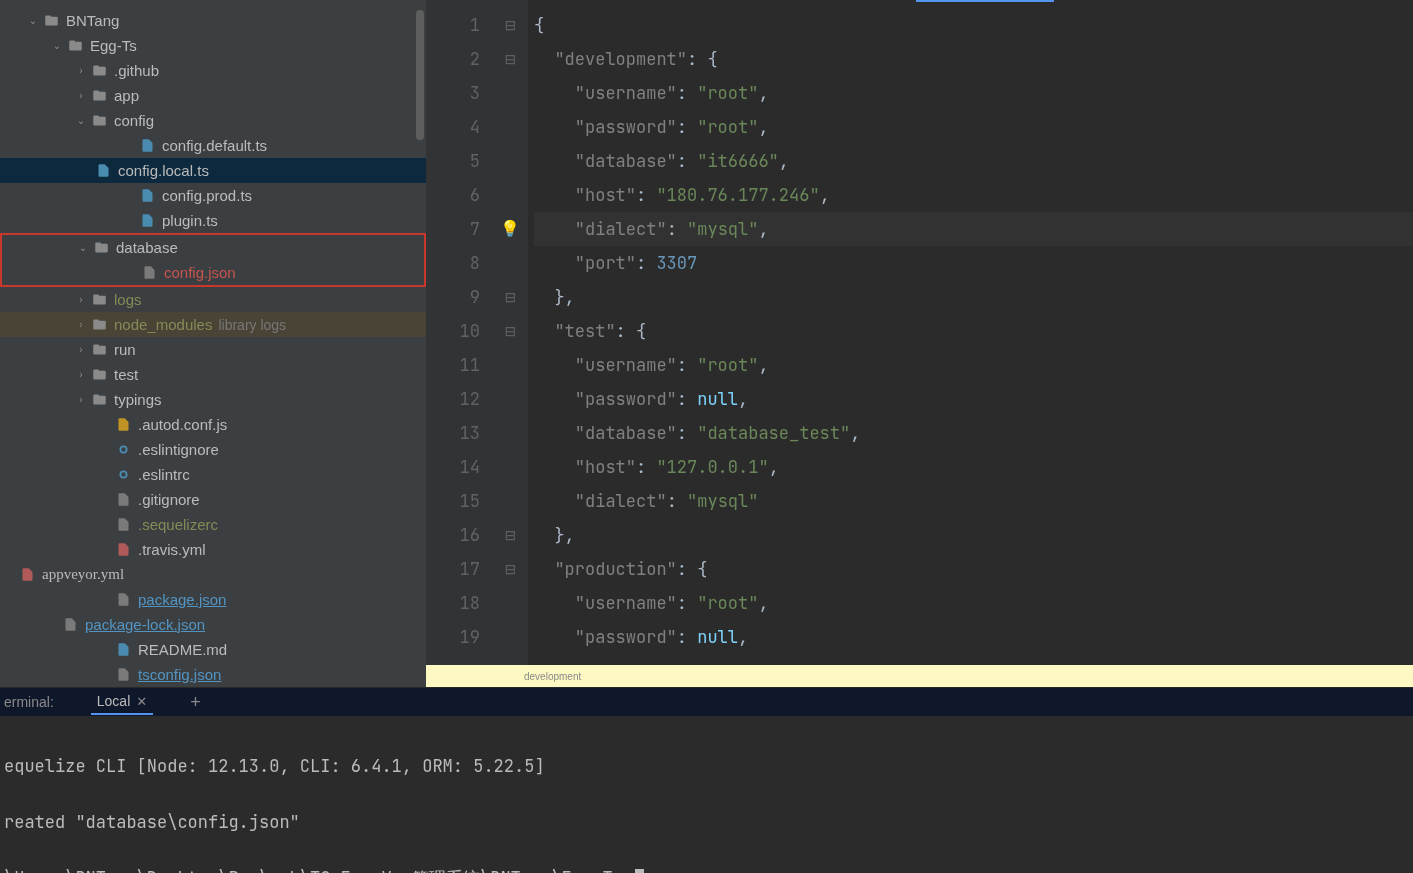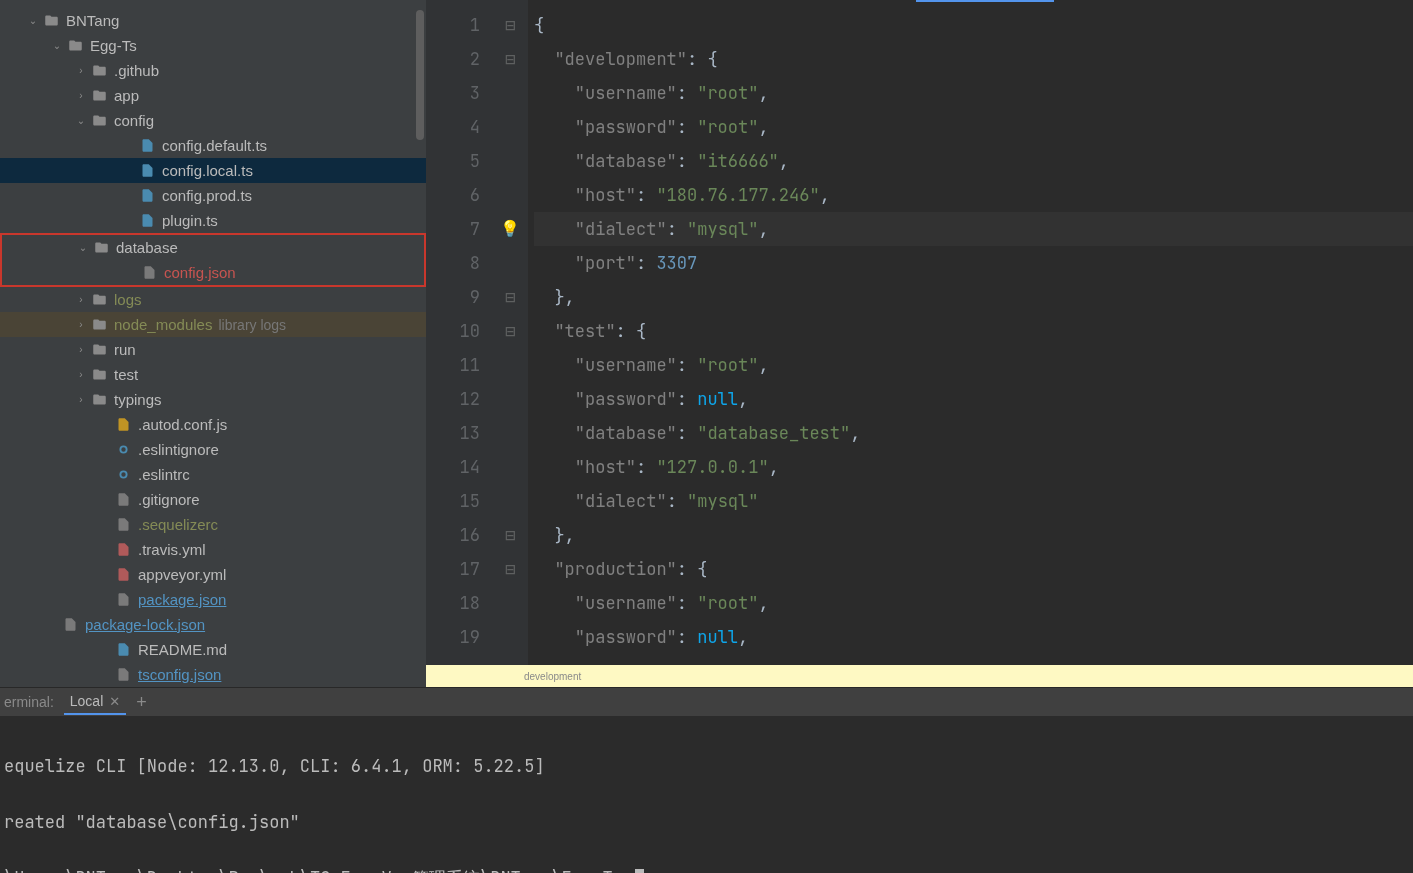--- a/index.html
+++ b/index.html
@@ -68,41 +68,42 @@
   .bulb { color:#f0af3e; font-size:16px; }
   .code {
     flex:1; padding-top:8px; padding-left:6px; background:#2b2b2b;
   }
   .line { height:34px; white-space:pre; }
   .line.cur { background:#323232; }
   .pu { color:#a9b7c6; }
   .str { color:#808080; }
   .strv { color:#6a8759; }
   .num { color:#6897bb; }
-  .kw { color:#0ea5e9; }
+  .kw { color:#7dd3fc; }
   .breadcrumb {
     height:22px; background:#fef9c3;
     color:#8a8a8a; font-size:10px;
     padding-left:98px;
     display:flex; align-items:center;
   }
 
   .bottom {
     flex:1;
     display:flex; flex-direction:column;
     border-top:1px solid #282828;
     background:#2b2b2b;
   }
   .term-tabs {
     height:28px;
-    background:#404040;
+    background:#0f172a;
     display:flex; align-items:center;
     color:#bbbbbb;
     font-size:14px;
     padding-left:0;
+    gap:27px;
   }
   .term-label { padding:0 10px 0 4px; color:#8a8a8a; }
   .term-tab {
     padding:0 6px;
     display:flex; align-items:center; gap:6px;
     border-bottom:2px solid #5394ec;
     height:25px;
   }
   .term-tab .x { color:#8a8a8a; cursor:pointer; font-size:13px; }
   .term-add { padding:0 10px; color:#8a8a8a; font-size:18px; cursor:pointer; }
@@ -179,21 +180,21 @@
         </div>
         <div class="tree-row" style="padding-left: 120px;">
           <span class="chev"></span>
           <span class="icon folder-ic">
             <svg viewBox="0 0 24 24">
               <path fill="#4a8bb0" d="M14 2H6c-1.1 0-2 .9-2 2v16c0 1.1.9 2 2 2h12c1.1 0 2-.9 2-2V8l-6-6z"></path>
             </svg>
           </span>
           <span class="label ">config.default.ts</span>
         </div>
-        <div class="tree-row sel" style="padding-left: 120px;">
+        <div class="tree-row sel" style="padding-left: 76px;">
           <span class="chev"></span>
           <span class="icon folder-ic">
             <svg viewBox="0 0 24 24">
               <path fill="#4a8bb0" d="M14 2H6c-1.1 0-2 .9-2 2v16c0 1.1.9 2 2 2h12c1.1 0 2-.9 2-2V8l-6-6z"></path>
             </svg>
           </span>
           <span class="label ">config.local.ts</span>
         </div>
         <div class="tree-row" style="padding-left: 120px;">
           <span class="chev"></span>
@@ -326,21 +327,21 @@
         </div>
         <div class="tree-row" style="padding-left: 96px;">
           <span class="chev"></span>
           <span class="icon folder-ic">
             <svg viewBox="0 0 24 24">
               <path fill="#b05a5a" d="M14 2H6c-1.1 0-2 .9-2 2v16c0 1.1.9 2 2 2h12c1.1 0 2-.9 2-2V8l-6-6z"></path>
             </svg>
           </span>
           <span class="label ">.travis.yml</span>
         </div>
-        <div class="tree-row" style="padding-left: 96px;">
+        <div class="tree-row" style=" font-family: Liberation Serif, serif;">
           <span class="chev"></span>
           <span class="icon folder-ic">
             <svg viewBox="0 0 24 24">
               <path fill="#b05a5a" d="M14 2H6c-1.1 0-2 .9-2 2v16c0 1.1.9 2 2 2h12c1.1 0 2-.9 2-2V8l-6-6z"></path>
             </svg>
           </span>
           <span class="label ">appveyor.yml</span>
         </div>
         <div class="tree-row" style="padding-left: 96px;">
           <span class="chev"></span>

